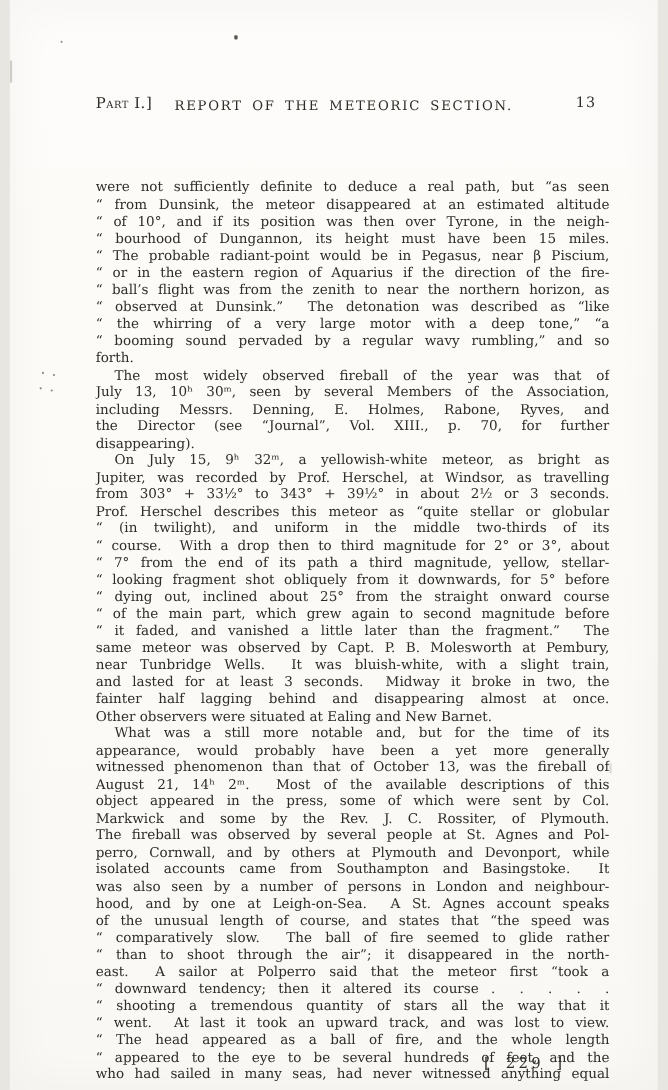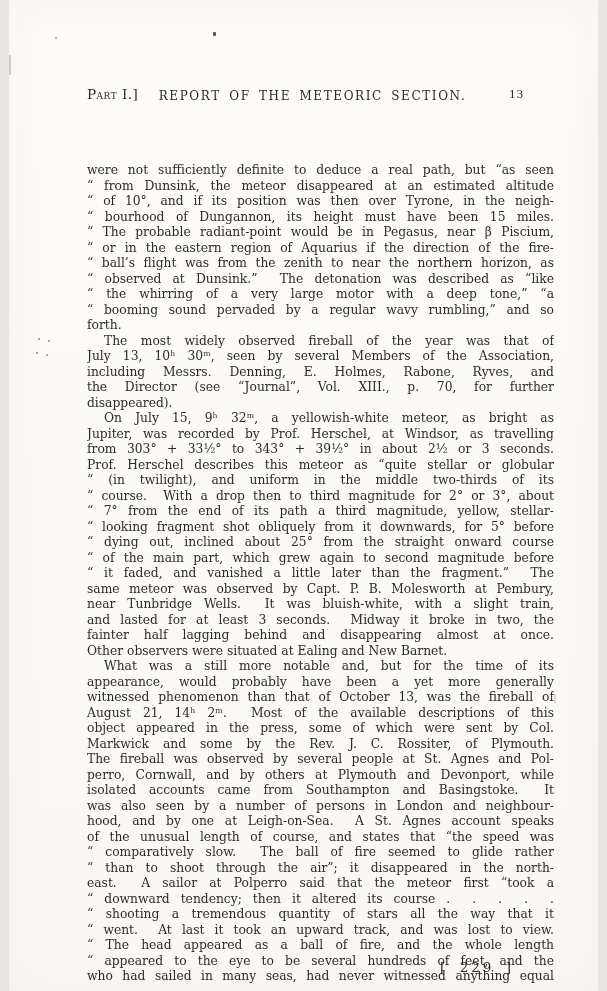--- a/index.html
+++ b/index.html
@@ -16,22 +16,22 @@
   .header-partlabel{
     position:absolute;left:78px;top:86px;
     font-variant:small-caps;font-size:13.5px;letter-spacing:0.5px;
   }
   .header-title{
     position:absolute;left:78px;top:89px;width:467px;
     text-align:center;transform:translateX(-8px);
     font-size:12px;letter-spacing:1.6px;word-spacing:3px;
   }
   .header-pagenum{
-    position:absolute;top:86px;right:74px;
-    font-size:13px;letter-spacing:1px;font-family:Liberation Serif, serif;
+    position:absolute;top:86px;right:56px;
+    font-size:13px;letter-spacing:1px;
   }
   #text-block{
     position:absolute;left:78px;top:121px;width:467px;margin-top:42px;
   }
   .line{
     font-size:12.3px;
     line-height:15.5px;height:15.5px;
     text-align:justify;
     text-align-last:justify;
     white-space:normal;
@@ -74,21 +74,21 @@
         <div class="line">“ observed at Dunsink.”&nbsp; The detonation was described as “like</div>
         <div class="line">“ the whirring of a very large motor with a deep tone,” “a</div>
         <div class="line">“ booming sound pervaded by a regular wavy rumbling,” and so</div>
         <div class="line no-just">forth.</div>
       </div>
       <div>
         <div class="line indent">The most widely observed fireball of the year was that of</div>
         <div class="line">July 13, 10ʰ 30ᵐ, seen by several Members of the Association,</div>
         <div class="line">including Messrs. Denning, E. Holmes, Rabone, Ryves, and</div>
         <div class="line">the Director (see “Journal”, Vol. XIII., p. 70, for further</div>
-        <div class="line no-just">disappeared).</div>
+        <div class="line no-just">disappearing).</div>
       </div>
       <div>
         <div class="line indent">On July 15, 9ʰ 32ᵐ, a yellowish-white meteor, as bright as</div>
         <div class="line">Jupiter, was recorded by Prof. Herschel, at Windsor, as travelling</div>
         <div class="line">from 303° + 33½° to 343° + 39½° in about 2½ or 3 seconds.</div>
         <div class="line">Prof. Herschel describes this meteor as “quite stellar or globular</div>
         <div class="line">“ (in twilight), and uniform in the middle two-thirds of its</div>
         <div class="line">“ course.&nbsp; With a drop then to third magnitude for 2° or 3°, about</div>
         <div class="line">“ 7° from the end of its path a third magnitude, yellow, stellar-</div>
         <div class="line">“ looking fragment shot obliquely from it downwards, for 5° before</div>

